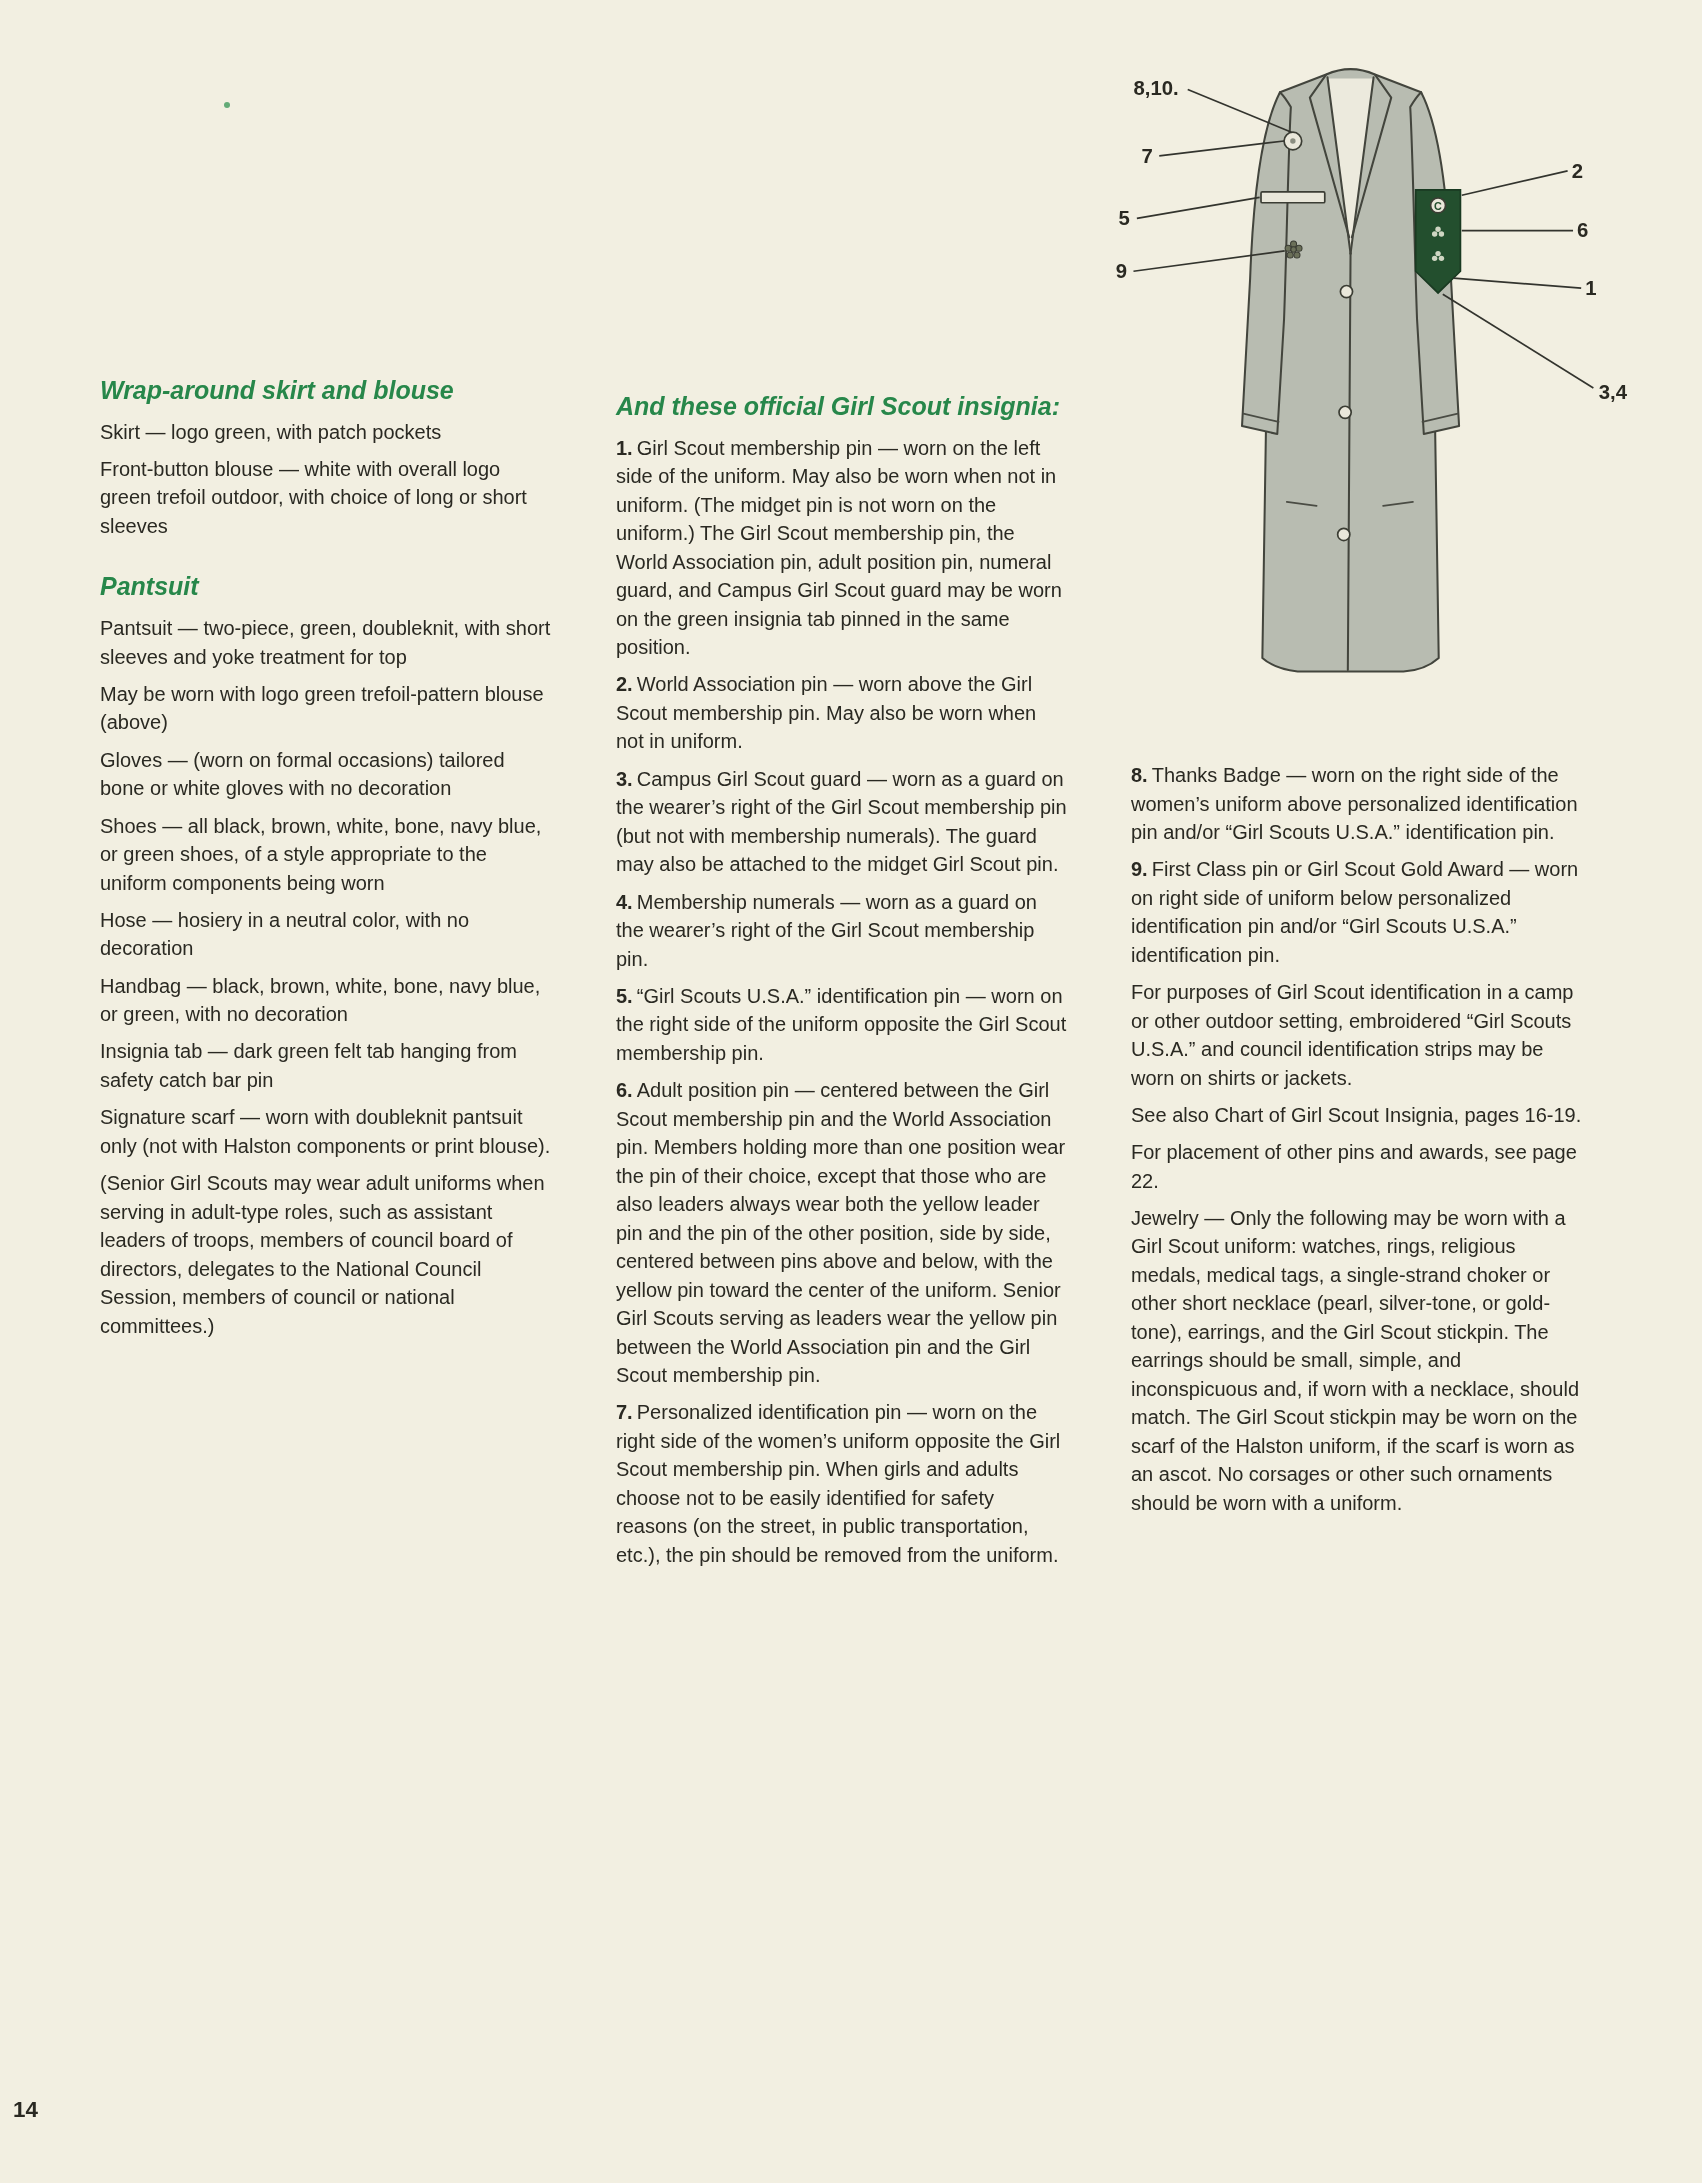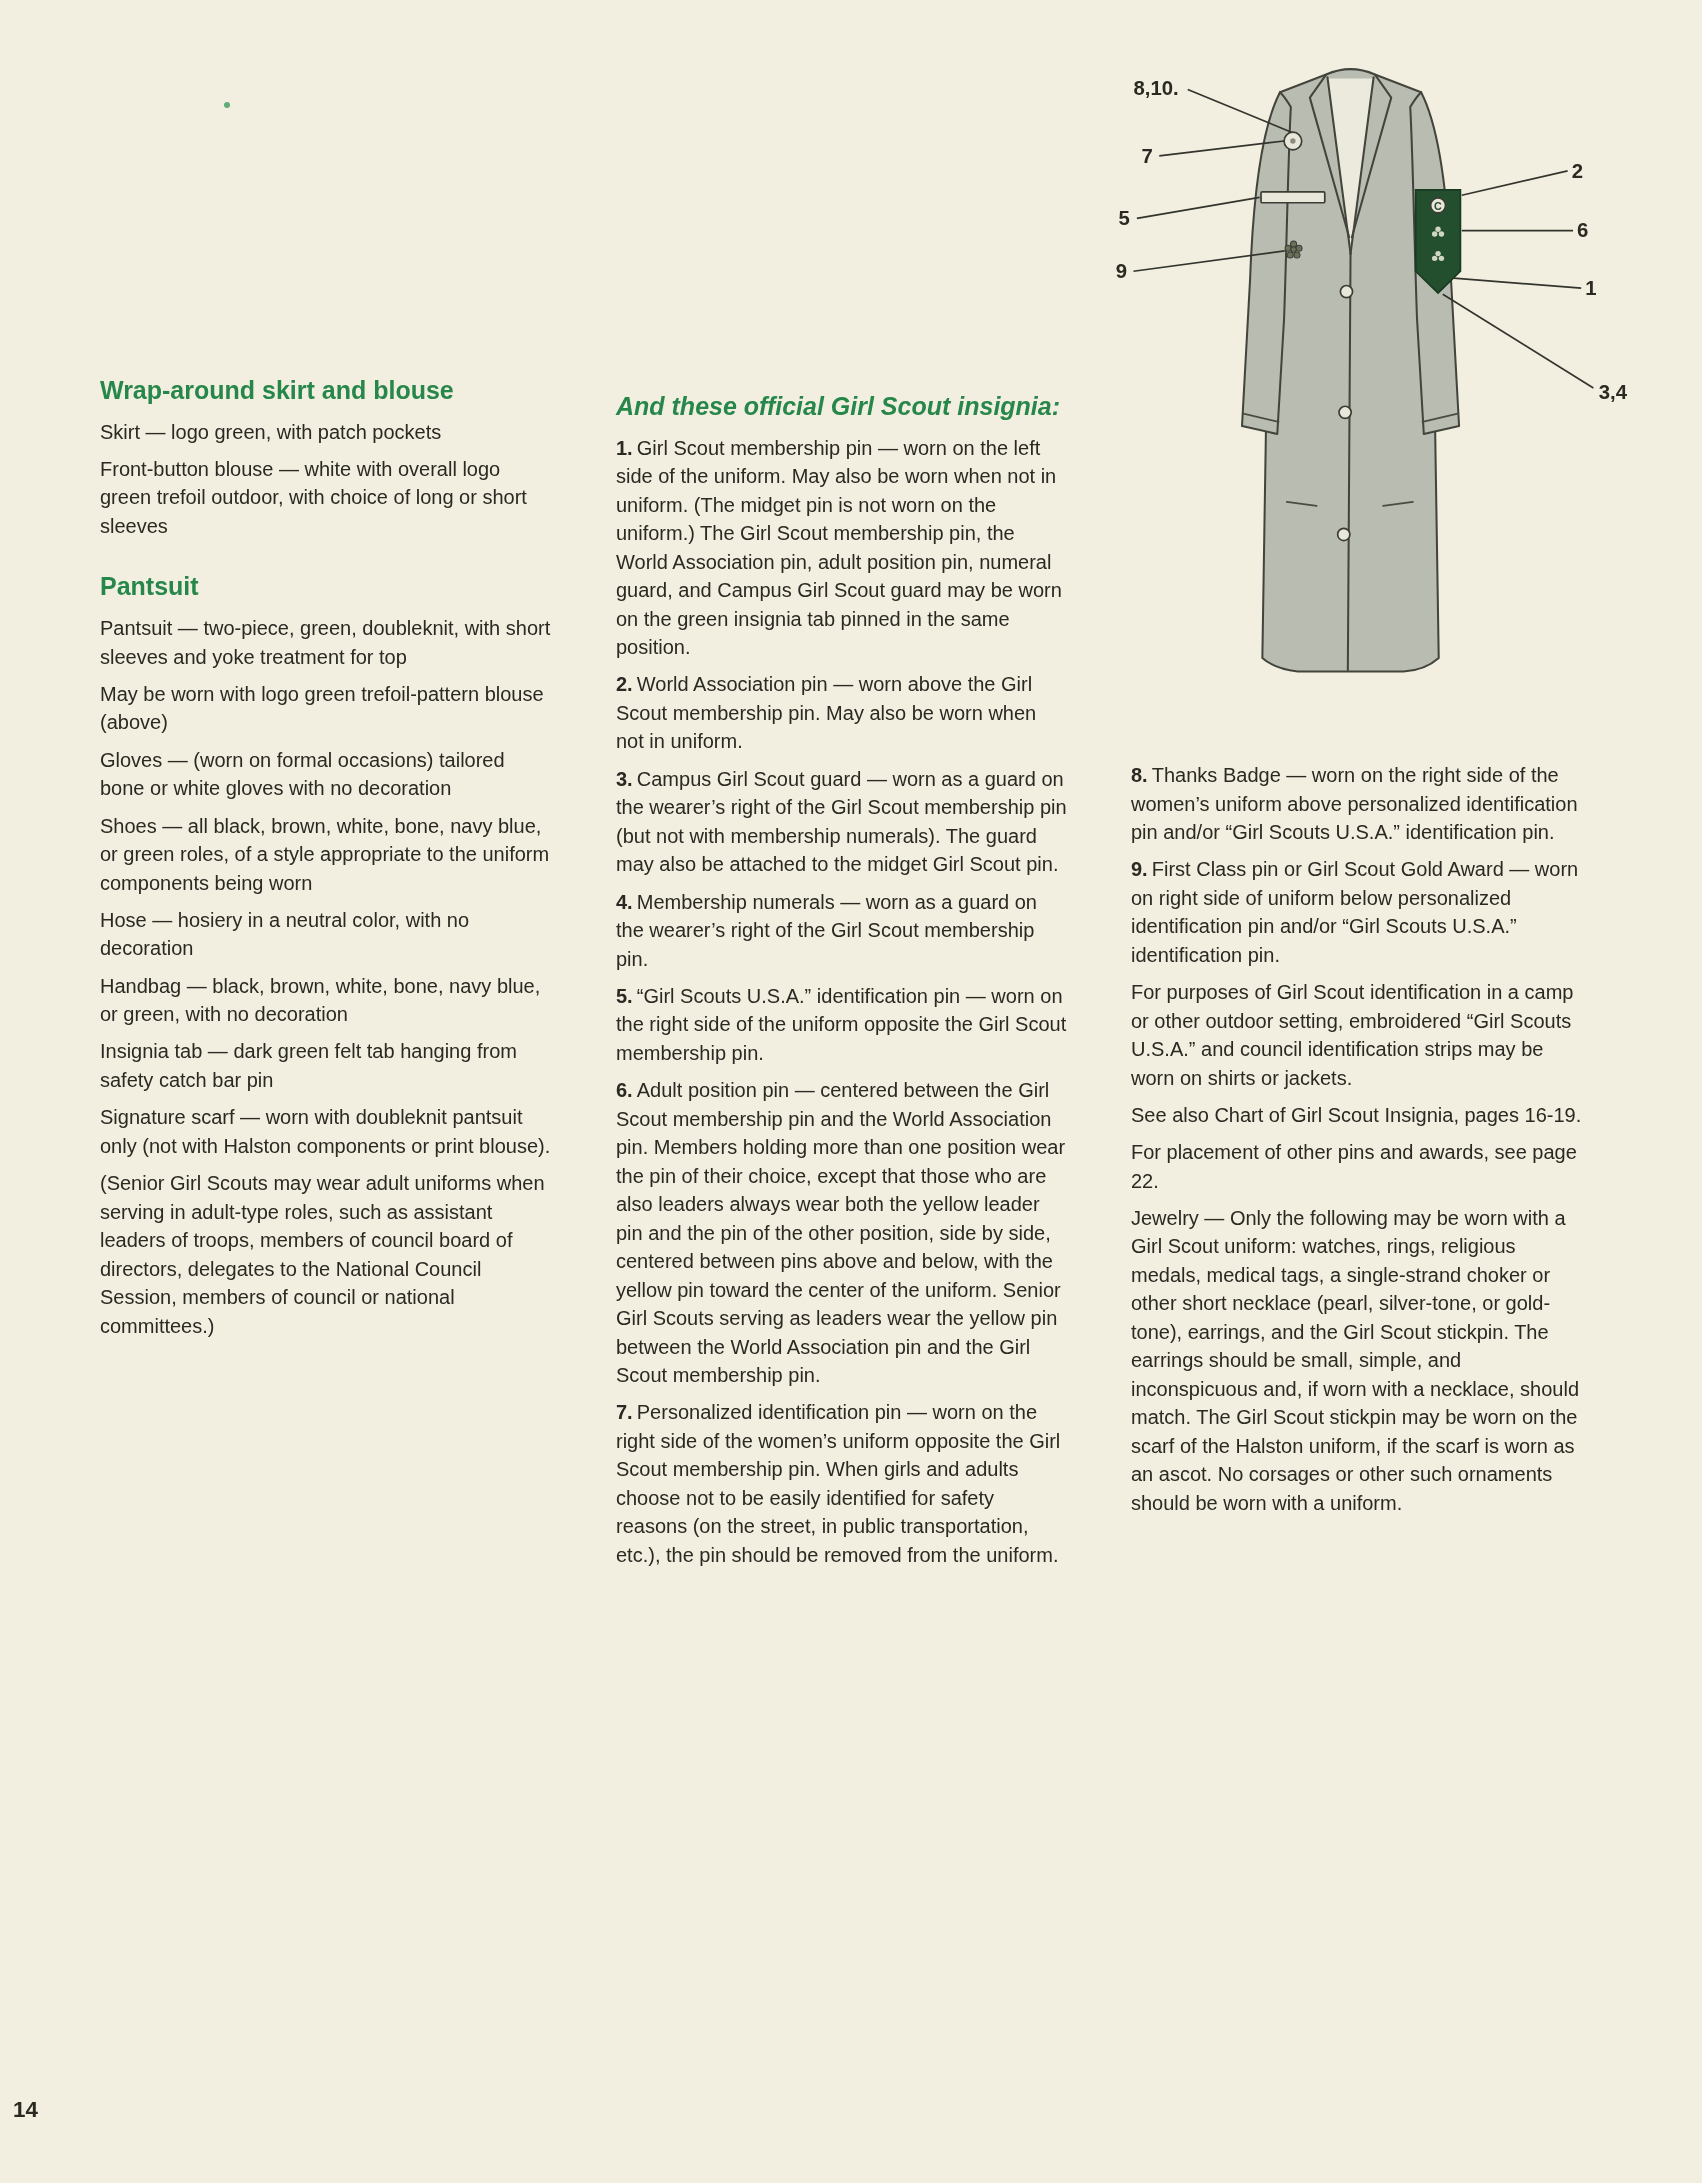--- a/index.html
+++ b/index.html
@@ -14,20 +14,21 @@
   .page{position:absolute;inset:0;background:#f2efe1;}
   .col{position:absolute;}
   .col-left{left:100px;top:375px;width:451px;}
   .col-mid{left:616px;top:375px;width:451px;}
   .col-right{left:1131px;top:761px;width:456px;}
   h2.heading{
     color:#27874a;
     font-size:25px;line-height:30.5px;
     font-weight:bold;
     margin:31px 0 12.2px 0;
+    font-style:italic;
   }
   h2.heading.italic{font-style:italic;}
   h2.heading:first-child{margin-top:0;}
   .col-mid h2.heading{margin-top:16px;}
   p.para{
     font-size:20px;line-height:28.5px;
     margin:0 0 8.8px 0;
   }
   p.para .num{font-weight:bold;margin-right:4.1px;}
   .page-number{
@@ -129,21 +130,21 @@
   </div>
 
   <div class="col col-left">
       <h2 class="heading">Wrap-around skirt and blouse</h2>
       <p class="para">Skirt — logo green, with patch pockets</p>
       <p class="para">Front-button blouse — white with overall logo green trefoil outdoor, with choice of long or short sleeves</p>
       <h2 class="heading">Pantsuit</h2>
       <p class="para">Pantsuit — two-piece, green, doubleknit, with short sleeves and yoke treatment for top</p>
       <p class="para">May be worn with logo green trefoil-pattern blouse (above)</p>
       <p class="para">Gloves — (worn on formal occasions) tailored bone or white gloves with no decoration</p>
-      <p class="para">Shoes — all black, brown, white, bone, navy blue, or green roles, of a style appropriate to the uniform components being worn</p>
+      <p class="para">Shoes — all black, brown, white, bone, navy blue, or green shoes, of a style appropriate to the uniform components being worn</p>
       <p class="para">Hose — hosiery in a neutral color, with no decoration</p>
       <p class="para">Handbag — black, brown, white, bone, navy blue, or green, with no decoration</p>
       <p class="para">Insignia tab — dark green felt tab hanging from safety catch bar pin</p>
       <p class="para">Signature scarf — worn with doubleknit pantsuit only (not with Halston components or print blouse).</p>
       <p class="para">(Senior Girl Scouts may wear adult uniforms when serving in adult-type roles, such as assistant leaders of troops, members of council board of directors, delegates to the National Council Session, members of council or national committees.)</p>
     </div>
 
   <div class="col col-mid">
     <h2 class="heading italic">And these official Girl Scout insignia:</h2>
   <p class="para item"><span class="num">1.</span>Girl Scout membership pin — worn on the left side of the uniform. May also be worn when not in uniform. (The midget pin is not worn on the uniform.) The Girl Scout membership pin, the World Association pin, adult position pin, numeral guard, and Campus Girl Scout guard may be worn on the green insignia tab pinned in the same position.</p>

